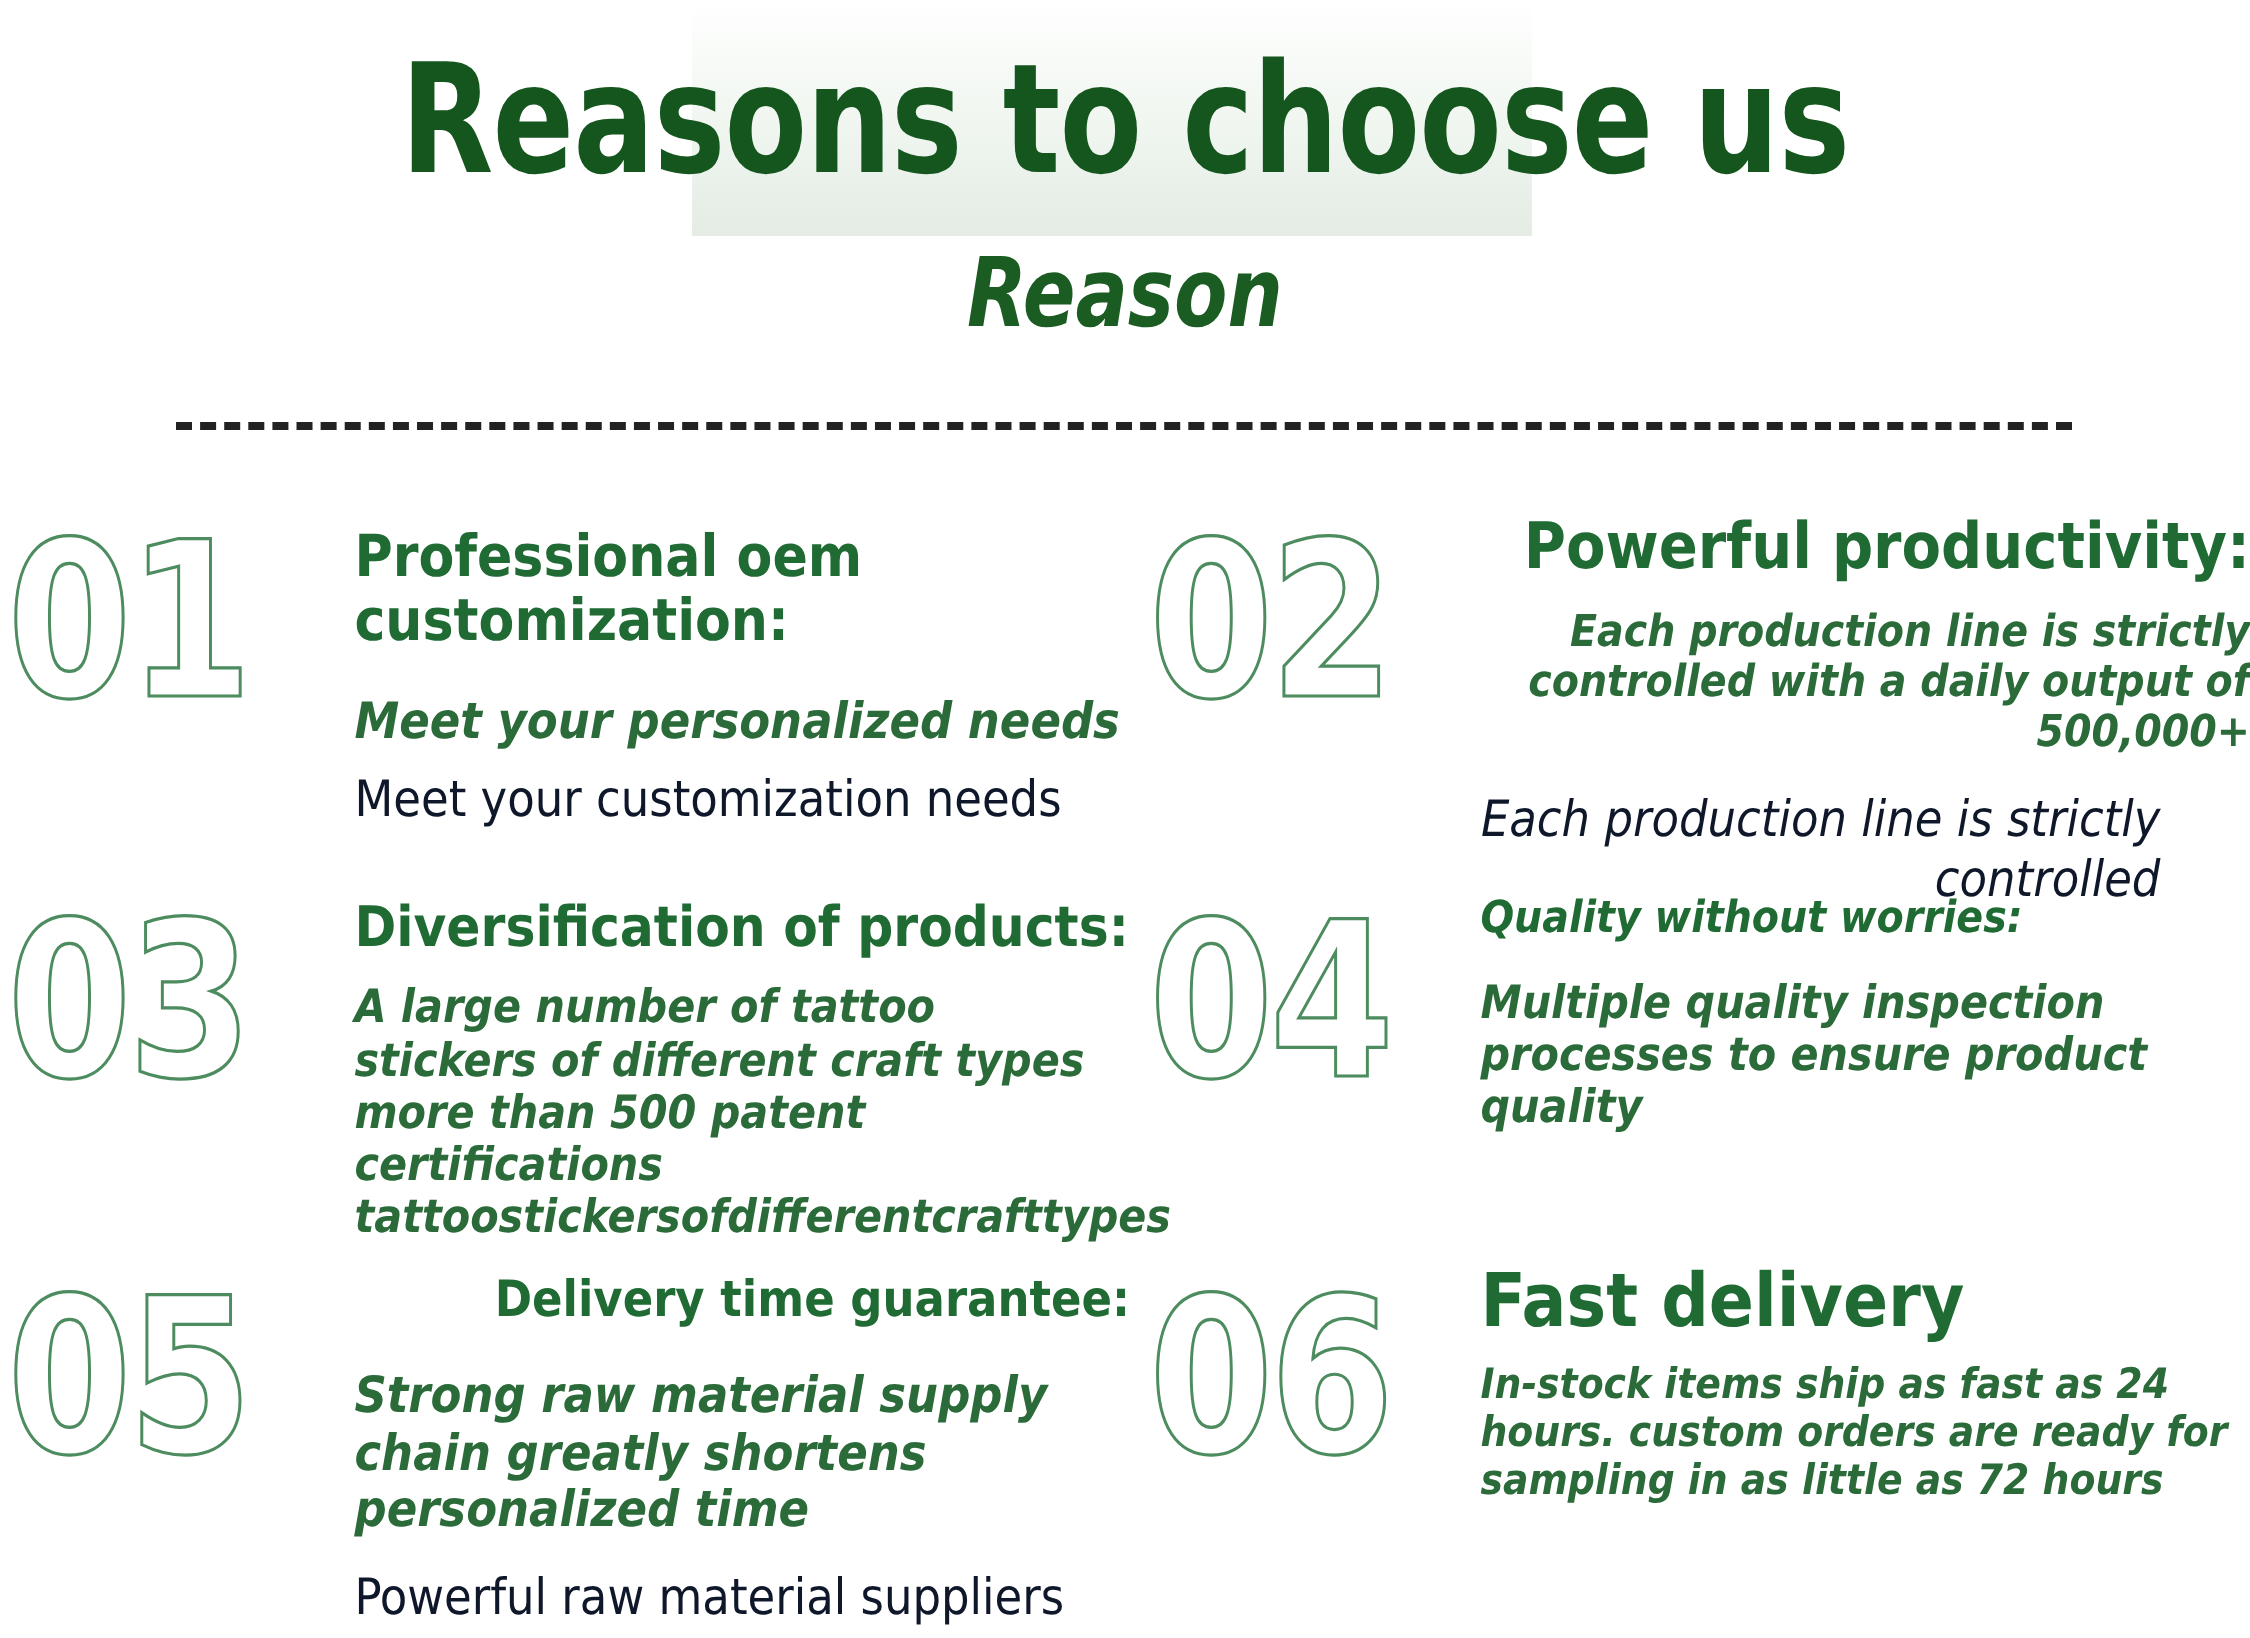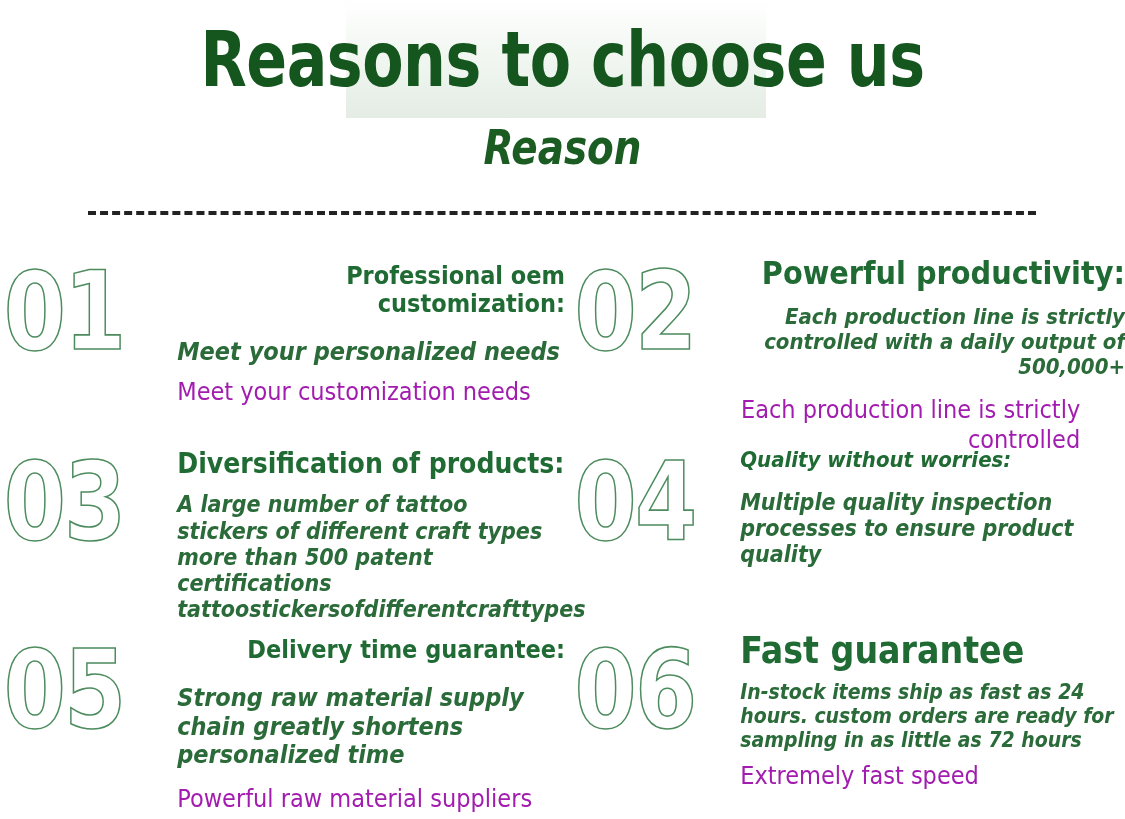--- a/index.html
+++ b/index.html
@@ -135,37 +135,37 @@
     font-family: "Liberation Sans Narrow", "DejaVu Sans Condensed", "Liberation Sans", sans-serif;
     font-weight: bold;
     color: #2a6b39;
     line-height: 1.14;
     margin: 0;
     font-style: italic;
   }
   .r-sub {
     font-family: "Liberation Sans Narrow", "DejaVu Sans Condensed", "Liberation Sans", sans-serif;
     font-weight: normal;
-    color: #a21caf;
+    color: #0f172a;
     line-height: 1.2;
     margin: 0;
   }
 
   
   .c1 .num { padding-left: 4px; }
   .c1 .txt { padding-left: 42px; }
-  .c1 .r-title { font-size: 25px; text-align: right; }
+  .c1 .r-title { font-size: 29px; }
   .c1 .r-mid   { font-size: 25px; margin-top: 20px; }
   .c1 .r-sub   { font-size: 25px; margin-top: 10px; }
 
   .c2 .num { padding-left: 6px; }
   .c2 .txt { padding-left: 34px; padding-top: 8px; text-align: right; }
   .c2 .r-title { font-size: 32px; }
   .c2 .r-mid   { font-size: 22px; margin-top: 12px; }
-  .c2 .r-sub   { font-size: 25px; margin-top: 16px; max-width: 340px; }
+  .c2 .r-sub   { font-size: 25px; margin-top: 16px; max-width: 340px; font-style: italic; }
 
   .c3 .num { padding-left: 4px; }
   .c3 .txt { padding-left: 42px; padding-top: 10px; }
   .c3 .r-title { font-size: 28px; }
   .c3 .r-mid   { font-size: 23px; margin-top: 12px; max-width: 370px; }
 
   .c4 .num { padding-left: 6px; }
   .c4 .txt { padding-left: 34px; padding-top: 10px; }
   .c4 .r-title { font-size: 22px; font-style: italic; }
   .c4 .r-mid   { font-size: 23px; margin-top: 16px; max-width: 400px; }
@@ -235,20 +235,19 @@
       <div class="txt">
         <p class="r-title">Delivery time guarantee:</p>
         <p class="r-mid">Strong raw material supply chain greatly shortens personalized time</p>
         <p class="r-sub">Powerful raw material suppliers</p>
       </div>
     </div>
 
     <div class="cell col2 c6">
       <div class="num">06</div>
       <div class="txt">
-        <p class="r-title">Fast guarantee</p>
+        <p class="r-title">Fast delivery</p>
         <p class="r-mid">In-stock items ship as fast as 24 hours. custom orders are ready for sampling in as little as 72 hours</p>
-        <p class="r-sub">Extremely fast speed</p>
       </div>
     </div>
 
   </div>
 </div>
 
 </body></html>

